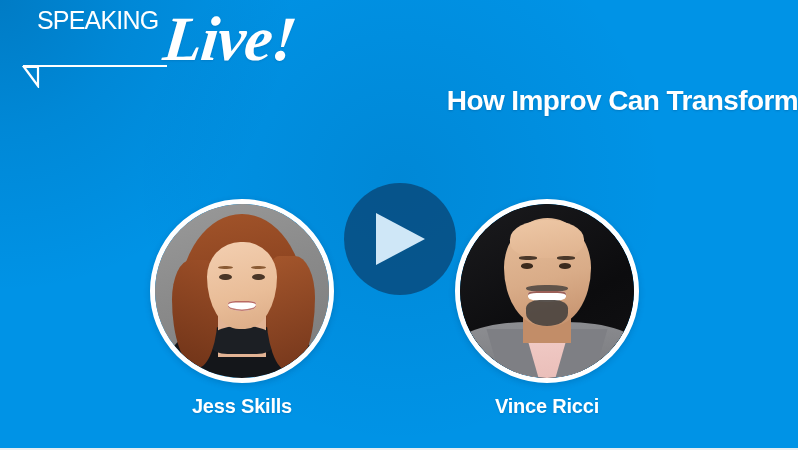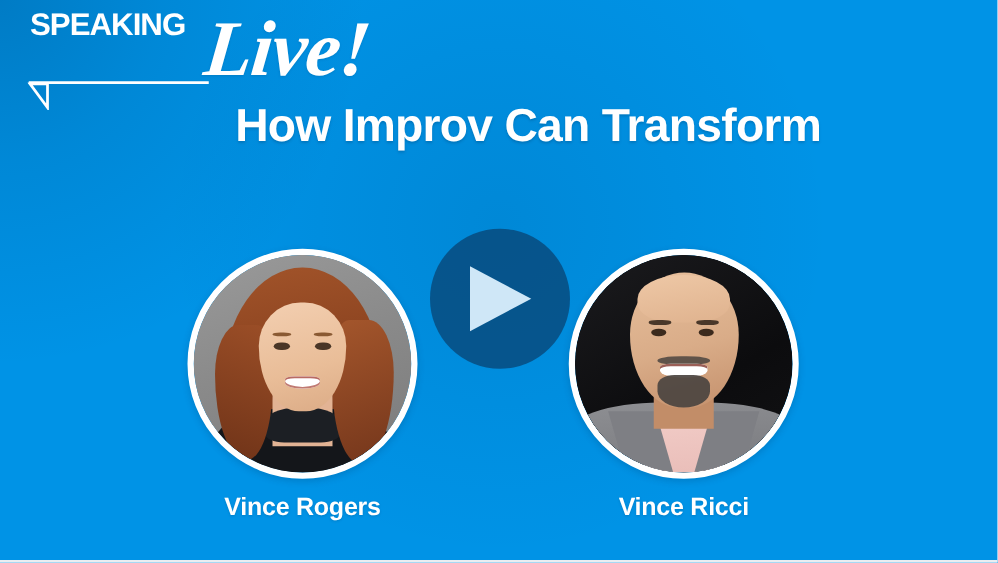--- a/index.html
+++ b/index.html
@@ -52,25 +52,25 @@
     font-weight: bold;
     font-size: 29px;
     line-height: 28px;
     letter-spacing: -0.5px;
     margin: 3px 0 0 2px;
   }
   .logo-speaking {
     display: block;
     color: #ffffff;
     font-family: "Liberation Sans", sans-serif;
-    font-weight: bold;
+    font-weight: normal;
     font-size: 25px;
     line-height: 25px;
     letter-spacing: -0.8px;
-    margin: 0 0 0 2px;
+    margin: 0 0 0 15px;
   }
   .logo-bubble-tail {
     position: absolute;
     left: 0px;
     top: 56px;
     width: 146px;
     height: 24px;
   }
   .logo-live {
     position: absolute;
@@ -86,25 +86,25 @@
     transform: skewX(-6deg);
     text-shadow: 0 1px 2px rgba(0,60,110,0.18);
   }
 
   
   .title {
     position: absolute;
     left: 0;
     right: 0;
     top: 82px;
-    text-align: center;
+    text-align: right;
     color: #ffffff;
     font-family: "Liberation Sans", sans-serif;
     font-weight: bold;
-    font-size: 37px;
+    font-size: 28px;
     line-height: 38px;
     letter-spacing: -0.6px;
     text-shadow: 0 1px 2px rgba(0,55,100,0.25);
     margin-left: 47px;
   }
   .title-line { display: block; }
 
   
   .avatar {
     position: absolute;
@@ -398,16 +398,16 @@
       <div class="p-r-goatee"></div>
     </div>
   </div>
 
   <div class="play-button">
     <svg width="56" height="58" viewBox="0 0 56 58">
       <path d="M4 3 L53 29 L4 55 Z" fill="#cfe7f7"></path>
     </svg>
   </div>
 
-  <div class="speaker-name name-left">Vince Rogers</div>
+  <div class="speaker-name name-left">Jess Skills</div>
   <div class="speaker-name name-right">Vince Ricci</div>
 
 </div>
 
 </body></html>

